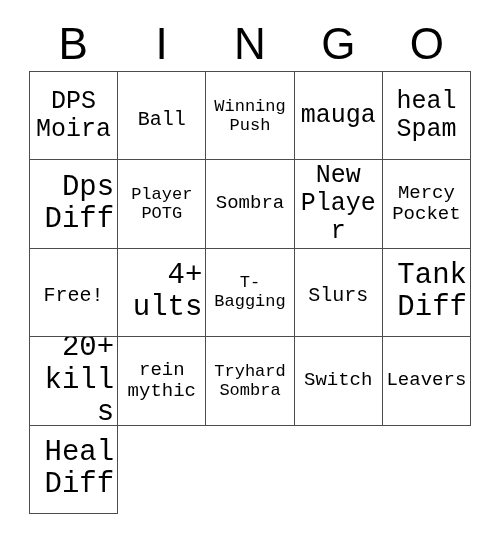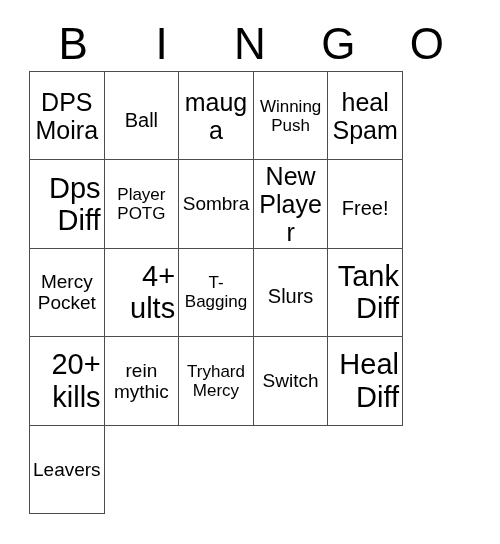--- a/index.html
+++ b/index.html
@@ -41,29 +41,30 @@
     font-weight: 400;
     color: #000000;
     letter-spacing: 0;
   }
 
   
   #bingo-grid {
     position: absolute;
     left: 29px;
     top: 71px;
-    width: 374px;
+    width: 442px;
     height: 443px;
     display: grid;
     grid-template-columns: repeat(5, 1fr);
     grid-template-rows: repeat(5, 1fr);
     border-top: 1px solid #4d4d4d;
     border-left: 1px solid #4d4d4d;
     box-sizing: border-box;
     background: #ffffff;
+    font-family: Liberation Mono, monospace;
   }
   .bingo-cell {
     border-right: 1px solid #4d4d4d;
     border-bottom: 1px solid #4d4d4d;
     box-sizing: border-box;
     display: flex;
     align-items: center;
     justify-content: center;
     text-align: center;
     padding: 2px 3px;
@@ -98,71 +99,71 @@
   </div>
 
   <div id="bingo-grid">
       <div class="bingo-cell">
         <span class="cell-text size-md">DPS Moira</span>
       </div>
       <div class="bingo-cell">
         <span class="cell-text size-xl">Ball</span>
       </div>
       <div class="bingo-cell">
-        <span class="cell-text size-md">mauga</span>
+        <span class="cell-text size-xs">Winning Push</span>
       </div>
       <div class="bingo-cell">
-        <span class="cell-text size-xs">Winning Push</span>
+        <span class="cell-text size-md">mauga</span>
       </div>
       <div class="bingo-cell">
         <span class="cell-text size-md">heal Spam</span>
       </div>
       <div class="bingo-cell">
         <span class="cell-text size-lg">Dps Diff</span>
       </div>
       <div class="bingo-cell">
         <span class="cell-text size-xs">Player POTG</span>
       </div>
       <div class="bingo-cell">
         <span class="cell-text size-sm">Sombra</span>
       </div>
       <div class="bingo-cell">
         <span class="cell-text size-md">New Player</span>
       </div>
       <div class="bingo-cell">
-        <span class="cell-text size-xl">Free!</span>
+        <span class="cell-text size-sm">Mercy Pocket</span>
       </div>
       <div class="bingo-cell">
-        <span class="cell-text size-sm">Mercy Pocket</span>
+        <span class="cell-text size-xl">Free!</span>
       </div>
       <div class="bingo-cell">
         <span class="cell-text size-lg">4+ ults</span>
       </div>
       <div class="bingo-cell">
         <span class="cell-text size-xs">T-Bagging</span>
       </div>
       <div class="bingo-cell">
         <span class="cell-text size-xl">Slurs</span>
       </div>
       <div class="bingo-cell">
         <span class="cell-text size-lg">Tank Diff</span>
       </div>
       <div class="bingo-cell">
         <span class="cell-text size-lg">20+ kills</span>
       </div>
       <div class="bingo-cell">
         <span class="cell-text size-sm">rein mythic</span>
       </div>
       <div class="bingo-cell">
-        <span class="cell-text size-xs">Tryhard Mercy</span>
+        <span class="cell-text size-xs">Tryhard Sombra</span>
       </div>
       <div class="bingo-cell">
         <span class="cell-text size-sm">Switch</span>
       </div>
       <div class="bingo-cell">
-        <span class="cell-text size-lg">Heal Diff</span>
+        <span class="cell-text size-sm">Leavers</span>
       </div>
       <div class="bingo-cell">
-        <span class="cell-text size-sm">Leavers</span>
+        <span class="cell-text size-lg">Heal Diff</span>
       </div>
     </div>
 
 </div>
 
 </body></html>

